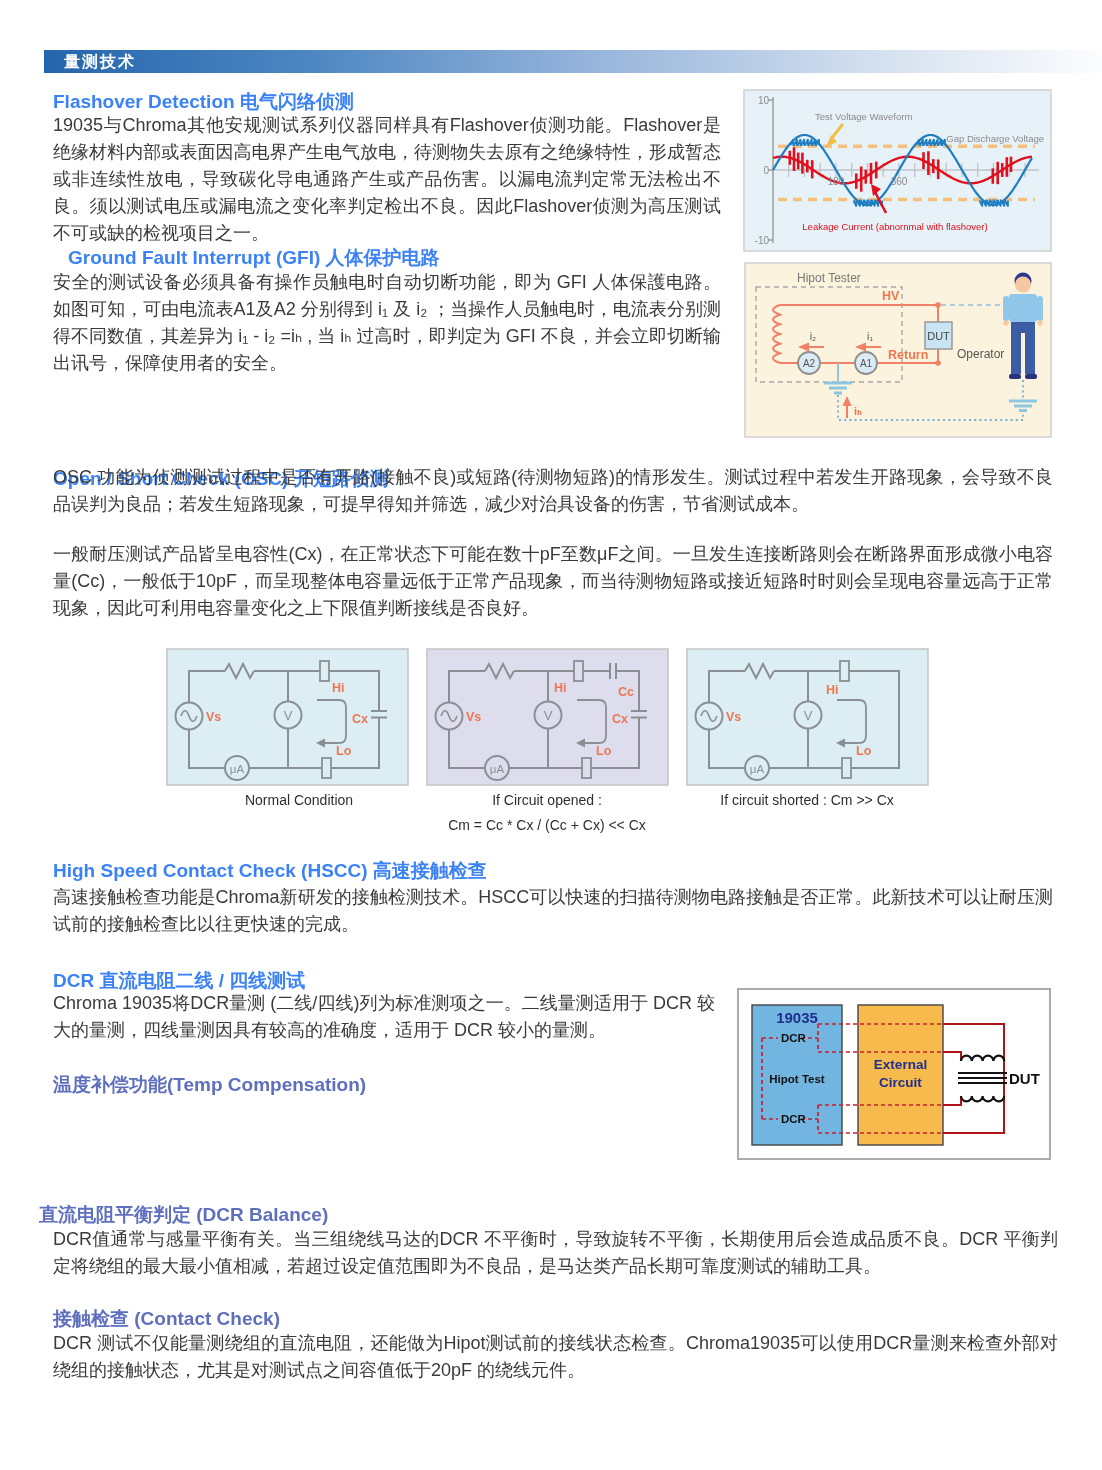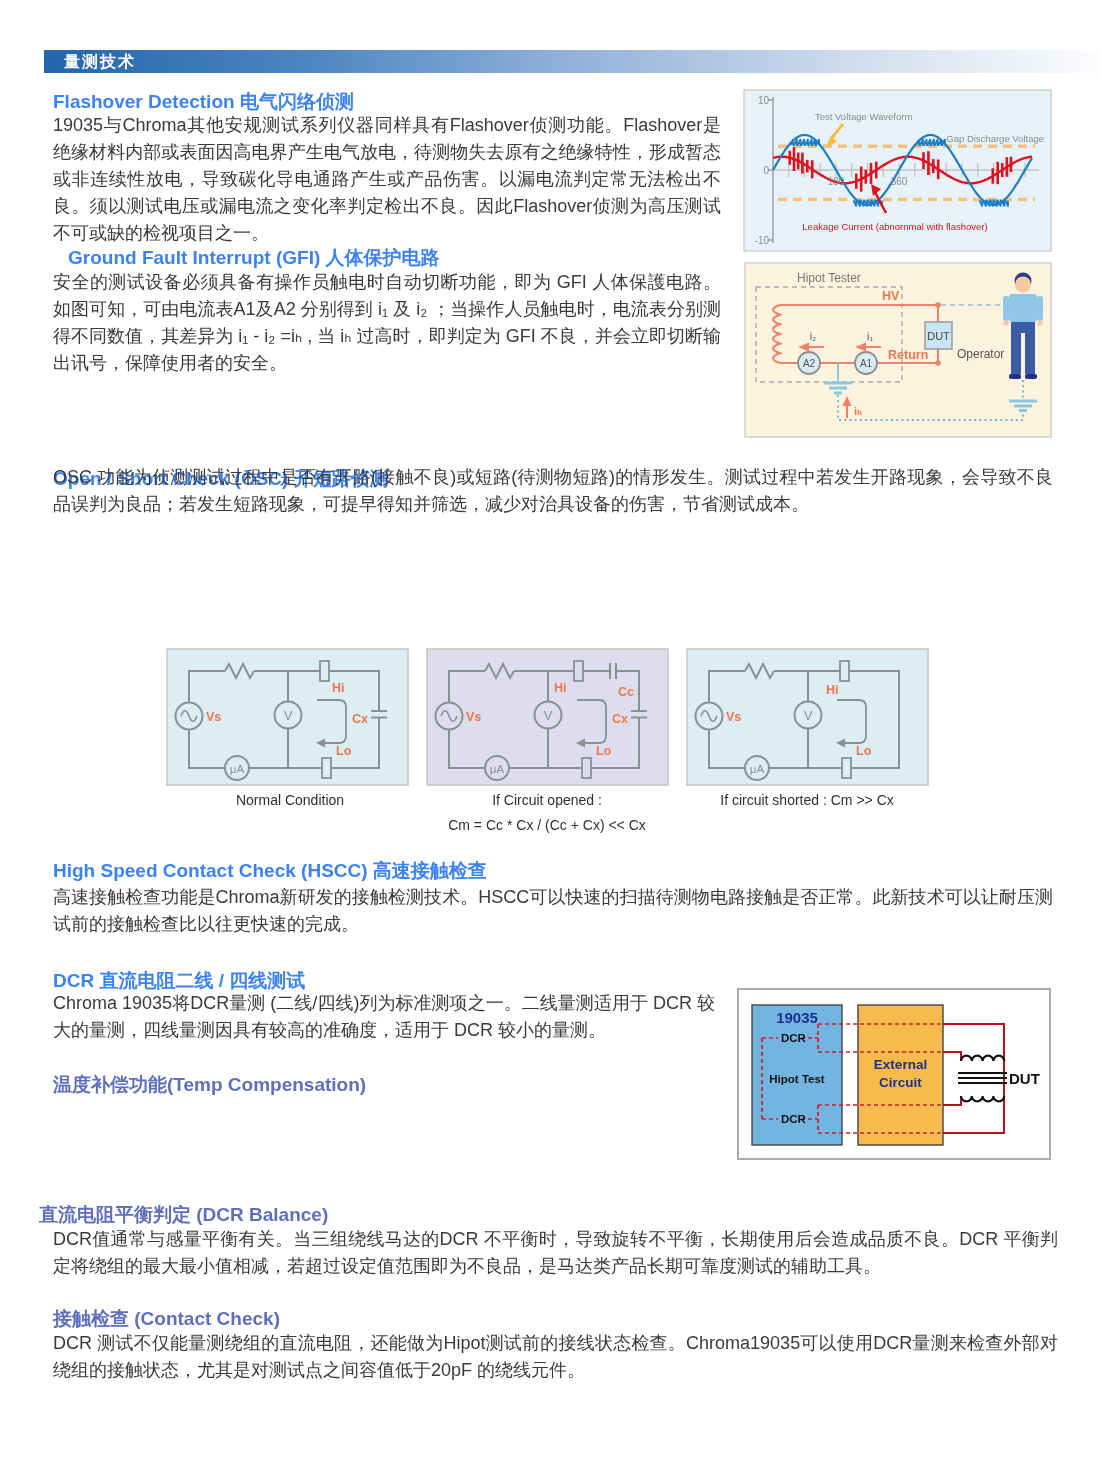--- a/index.html
+++ b/index.html
@@ -156,20 +156,21 @@
       <rect x="267" y="60" width="24" height="11" fill="#3D5CA6"></rect>
       <rect x="267" y="71" width="10" height="41" fill="#3D5CA6"></rect>
       <rect x="281" y="71" width="10" height="41" fill="#3D5CA6"></rect>
       <rect x="265" y="112" width="12" height="5" rx="2" fill="#26327E"></rect>
       <rect x="281" y="112" width="12" height="5" rx="2" fill="#26327E"></rect>
     </g>
   </svg>
 
   <div class="abs sec-title" style="left:53px;top:466px;">Open / Short Check (OSC) 开短路侦测</div>
   <div class="abs body-text" style="left:53px;top:464px;width:1000px;">OSC 功能为侦测测试过程中是否有开路(接触不良)或短路(待测物短路)的情形发生。测试过程中若发生开路现象，会导致不良品误判为良品；若发生短路现象，可提早得知并筛选，减少对治具设备的伤害，节省测试成本。</div>
+  <div class="abs body-text" style="left:53px;top:541px;width:1000px;">一般耐压测试产品皆呈电容性(Cx)，在正常状态下可能在数十pF至数μF之间。一旦发生连接断路则会在断路界面形成微小电容量(Cc)，一般低于10pF，而呈现整体电容量远低于正常产品现象，而当待测物短路或接近短路时时则会呈现电容量远高于正常现象，因此可利用电容量变化之上下限值判断接线是否良好。</div>
 
   <svg class="abs" style="left:166px;top:648px;" width="243" height="138" viewBox="0 0 243 138">
     <rect x="1" y="1" width="241" height="136" fill="#DCEDF4" stroke="#C4C4C4" stroke-width="1.5"></rect>
     <g stroke="#8A8F94" stroke-width="2" fill="none">
       <path d="M23,54 V23 H59"></path>
       <path d="M59,23 l4,-7 l7,14 l7,-14 l7,14 l4,-7"></path>
       <path d="M88,23 H213 V62"></path>
       <path d="M205,63 H221 M205,69.5 H221"></path>
       <path d="M213,70 V120 H23 V82"></path>
       <path d="M122,23 V53 M122,81 V120"></path>
@@ -235,21 +236,21 @@
     <text x="71" y="124.5" text-anchor="middle" class="mlab" style="font-size:11.5px;">μA</text>
     <rect x="154" y="13" width="9" height="20" fill="#DCEDF4" stroke="#8A8F94" stroke-width="1.8"></rect>
     <rect x="156" y="110" width="9" height="20" fill="#DCEDF4" stroke="#8A8F94" stroke-width="1.8"></rect>
     <path d="M151,52 H173 Q180,52 180,59 V88 Q180,95 173,95 H158" stroke="#8A8F94" stroke-width="1.8" fill="none"></path>
     <polygon points="150,95 159,90.5 159,99.5" fill="#8A8F94"></polygon>
     <text x="40" y="73" class="olab">Vs</text>
     <text x="140" y="46" class="olab">Hi</text>
     <text x="170" y="107" class="olab">Lo</text>
   </svg>
 
-  <div class="abs caption" style="left:190px;top:788px;width:200px;">Normal Condition</div>
+  <div class="abs caption" style="left:199px;top:788px;width:200px;">Normal Condition</div>
   <div class="abs caption" style="left:397px;top:788px;width:300px;">
     <div>If Circuit opened :</div>
     <div>Cm = Cc * Cx / (Cc + Cx) &lt;&lt; Cx</div>
   </div>
   <div class="abs caption" style="left:657px;top:788px;width:300px;">If circuit shorted : Cm &gt;&gt; Cx</div>
 
   <div class="abs sec-title" style="left:53px;top:858px;">High Speed Contact Check (HSCC) 高速接触检查</div>
   <div class="abs body-text" style="left:53px;top:884px;width:1000px;">高速接触检查功能是Chroma新研发的接触检测技术。HSCC可以快速的扫描待测物电路接触是否正常。此新技术可以让耐压测试前的接触检查比以往更快速的完成。</div>
 
   <div class="abs sec-title" style="left:53px;top:968px;">DCR 直流电阻二线 / 四线测试</div>

